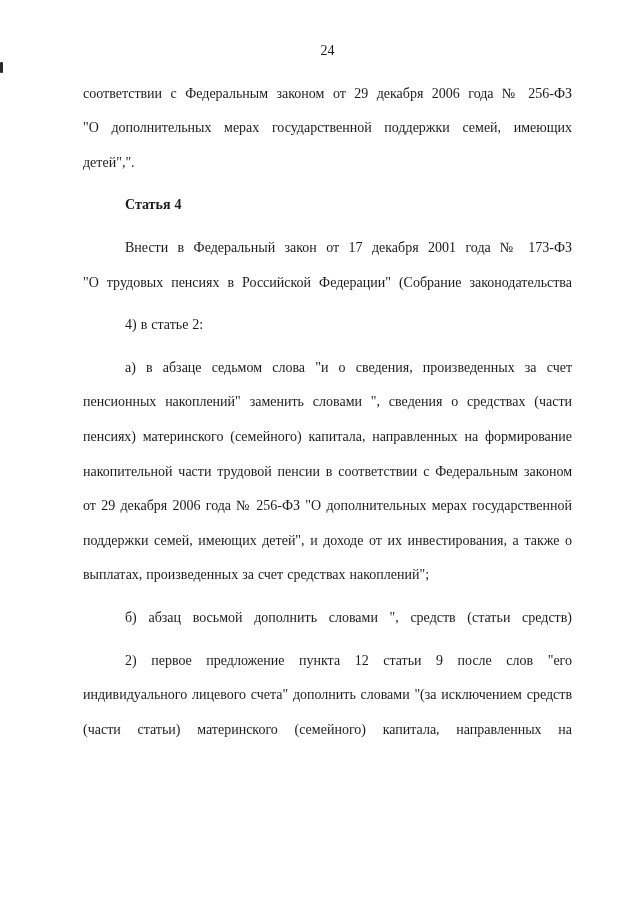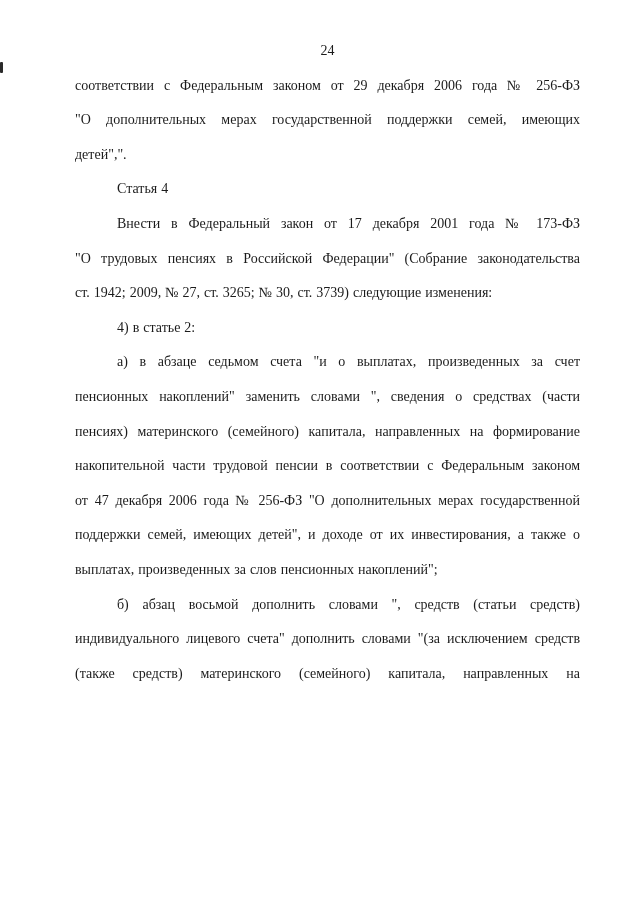--- a/index.html
+++ b/index.html
@@ -18,33 +18,33 @@
     color: #1b1b1b;
     box-sizing: border-box;
     padding: 34px 60px 0 75px;
     border-radius: 22px;
   }
   .page-number {
     text-align: center;
     line-height: 34.6px;
     height: 34.6px;
   }
-  .paragraph { margin: 0; }
+  .paragraph { margin: 8px; }
   .line {
     height: 34.6px;
     line-height: 34.6px;
     text-align: justify;
     text-align-last: justify;
     overflow: hidden;
     word-spacing: 0.5px;
   }
   .line.indent { text-indent: 42px; }
   .line.last { text-align-last: left; }
   .line.heading-line {
-    font-weight: normal;
+    font-weight: bold;
     text-align-last: left;
   }
   .scan-artifact {
     position: absolute;
     left: 0;
     top: 62px;
     width: 3px;
     height: 11px;
     background: #2a2a2a;
     border-radius: 1px;
@@ -61,35 +61,35 @@
         <div class="line">соответствии с Федеральным законом от 29 декабря 2006 года № 256-ФЗ</div>
         <div class="line">"О дополнительных мерах государственной поддержки семей, имеющих</div>
         <div class="line last">детей",".</div>
       </div>
       <div class="paragraph heading">
         <div class="line indent last heading-line">Статья 4</div>
       </div>
       <div class="paragraph body">
         <div class="line indent">Внести в Федеральный закон от 17 декабря 2001 года № 173-ФЗ</div>
         <div class="line">"О трудовых пенсиях в Российской Федерации" (Собрание законодательства</div>
-        <div class="line last">ст. 1942; 2009, № 27, ст. 3265; № 30, ст. 3739) следующие изменения:</div>
       </div>
       <div class="paragraph body">
         <div class="line indent last">4) в статье 2:</div>
       </div>
       <div class="paragraph body">
-        <div class="line indent">а) в абзаце седьмом счета "и о выплатах, произведенных за счет</div>
+        <div class="line indent">а) в абзаце седьмом слова "и о сведения, произведенных за счет</div>
         <div class="line">пенсионных накоплений" заменить словами ", сведения о средствах (части</div>
         <div class="line">пенсиях) материнского (семейного) капитала, направленных на формирование</div>
         <div class="line">накопительной части трудовой пенсии в соответствии с Федеральным законом</div>
-        <div class="line">от 47 декабря 2006 года № 256-ФЗ "О дополнительных мерах государственной</div>
+        <div class="line">от 29 декабря 2006 года № 256-ФЗ "О дополнительных мерах государственной</div>
         <div class="line">поддержки семей, имеющих детей", и доходе от их инвестирования, а также о</div>
-        <div class="line last">выплатах, произведенных за слов пенсионных накоплений";</div>
+        <div class="line last">выплатах, произведенных за счет средствах накоплений";</div>
       </div>
       <div class="paragraph body">
         <div class="line indent">б) абзац восьмой дополнить словами ", средств (статьи средств)</div>
       </div>
       <div class="paragraph body">
+        <div class="line indent">2) первое предложение пункта 12 статьи 9 после слов "его</div>
         <div class="line">индивидуального лицевого счета" дополнить словами "(за исключением средств</div>
-        <div class="line">(также средств) материнского (семейного) капитала, направленных на</div>
+        <div class="line">(части статьи) материнского (семейного) капитала, направленных на</div>
       </div>
     </div>
 </div>
 
 </body></html>

